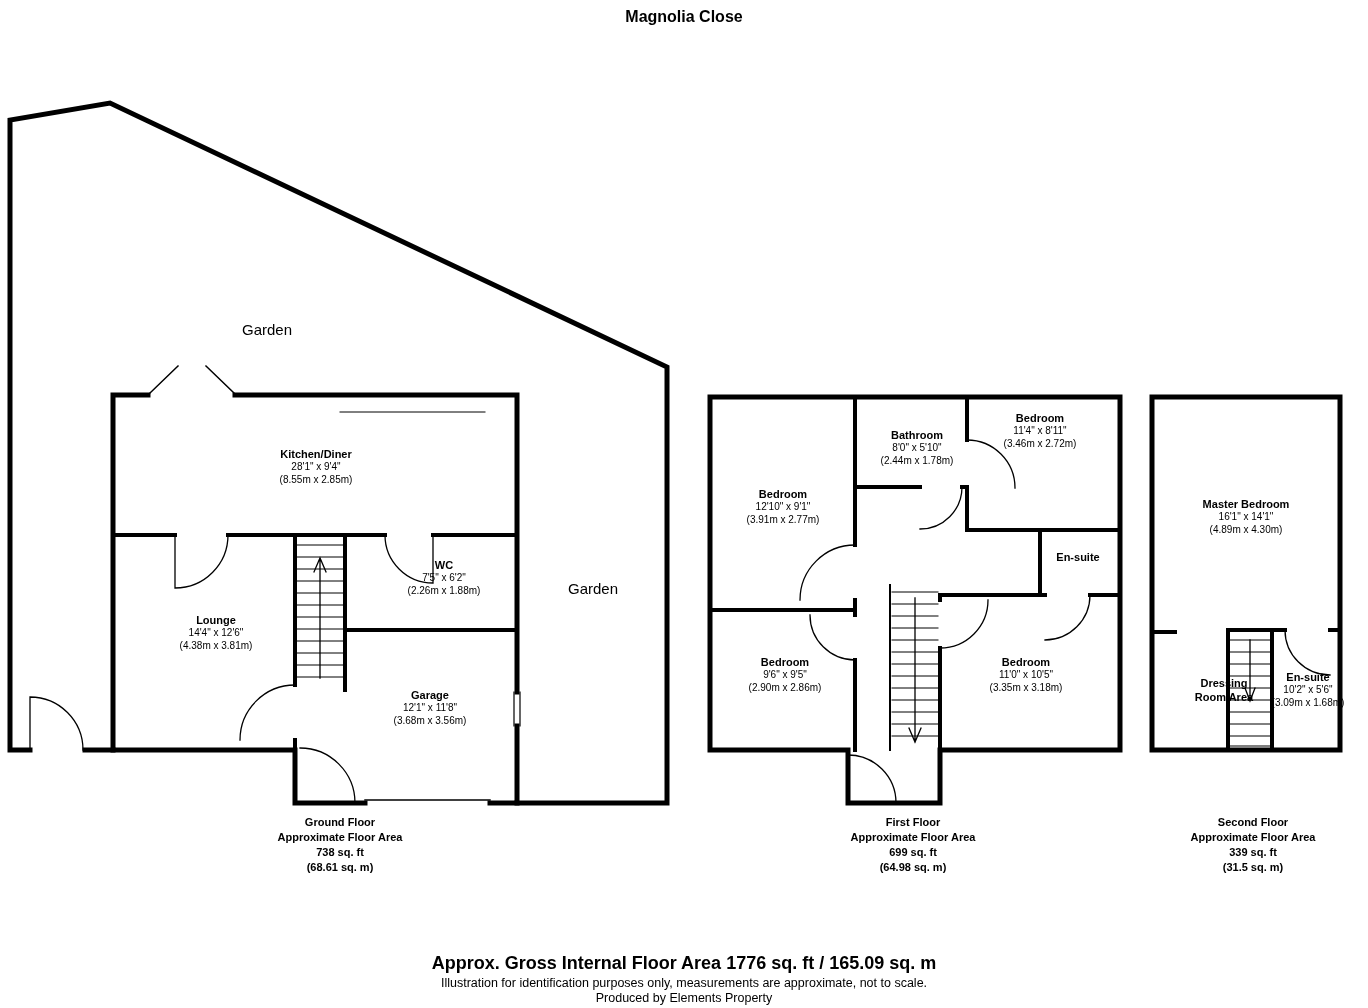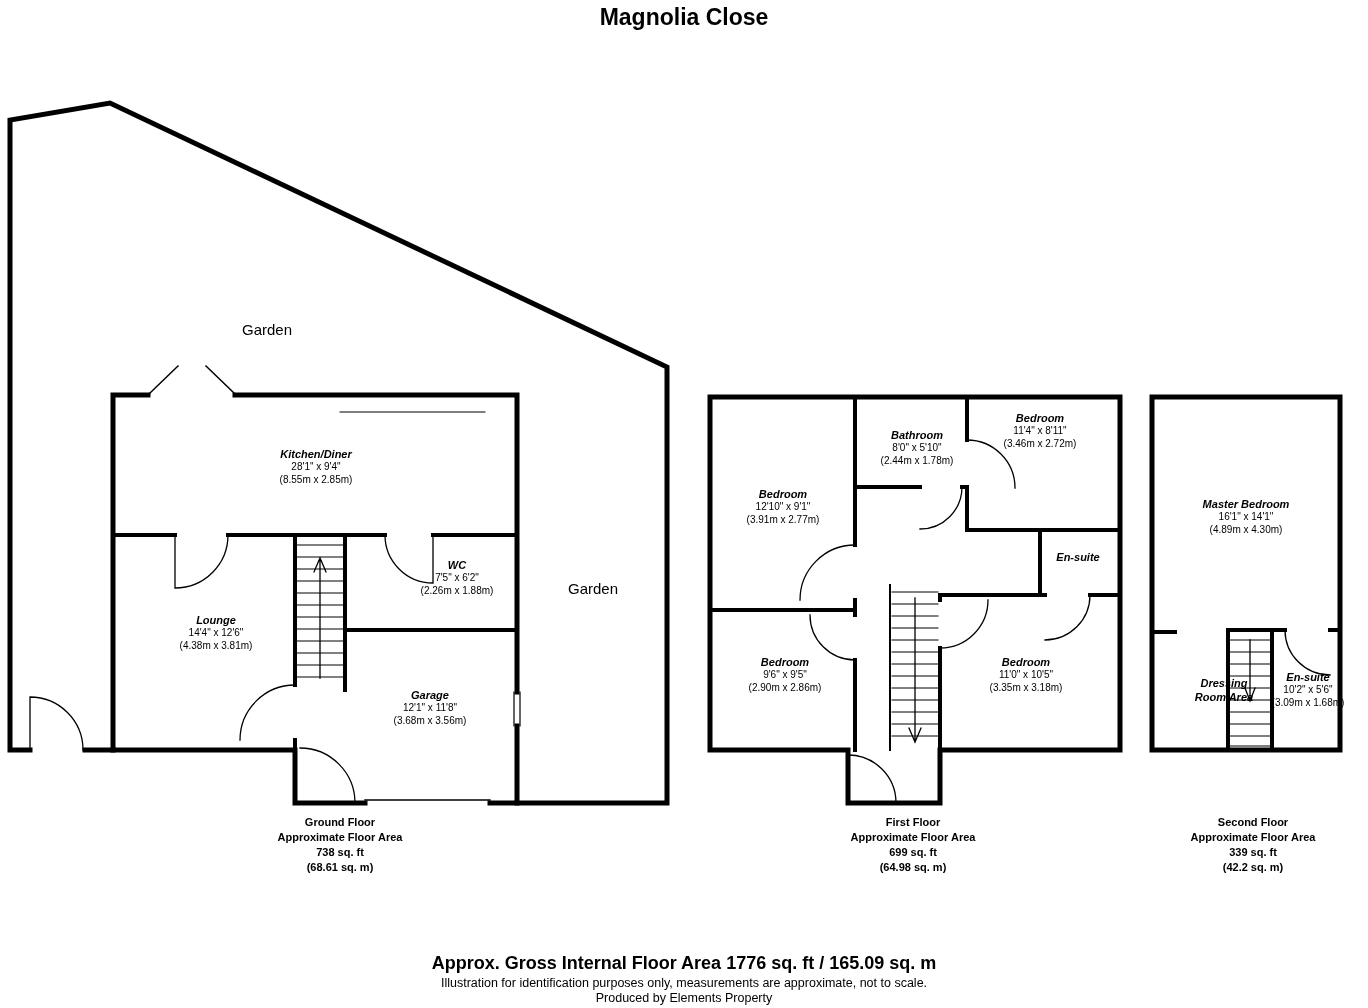--- a/index.html
+++ b/index.html
@@ -3,27 +3,27 @@
 <meta charset="utf-8">
 <style>
   html,body{margin:0;padding:0;background:#fff;}
   body{
     width:1368px;height:1008px;position:relative;overflow:hidden;
     font-family:"Liberation Sans", sans-serif;color:#000;
   }
   #plan-svg{position:absolute;left:0;top:0;}
   .page-title{
     position:absolute;left:684px;top:17px;transform:translate(-50%,-50%);
-    font-size:23px;font-weight:bold;white-space:nowrap;
+    font-size:16px;font-weight:bold;white-space:nowrap;
   }
   .room-label{
     position:absolute;transform:translate(-50%,-50%);text-align:center;
     line-height:1.28;white-space:nowrap;
   }
-  .room-label .room-name{font-size:11px;font-weight:bold;font-style:italic;}
+  .room-label .room-name{font-size:11px;font-weight:bold;}
   .room-label .room-dims{font-size:10px;}
   .room-label.wrap{white-space:normal;margin-left:32px;}
   .garden-label{
     position:absolute;transform:translate(-50%,-50%);font-size:15px;
   }
   .floor-label{
     position:absolute;transform:translate(-50%,-50%);text-align:center;
     font-size:11px;font-weight:bold;line-height:1.35;white-space:nowrap;
   }
   .footer-summary{
@@ -112,21 +112,21 @@
 
 <div class="garden-label" style="left:267px;top:329px">Garden</div>
 <div class="garden-label" style="left:593px;top:588px">Garden</div>
 
 <div class="room-label" style="left:316px;top:467px">
   <div class="room-name">Kitchen/Diner</div>
   <div class="room-dims">28'1" x 9'4"</div>
   <div class="room-dims">(8.55m x 2.85m)</div>
 </div>
 
-<div class="room-label" style="left:457px;top:578px">
+<div class="room-label" style="left:444px;top:578px">
   <div class="room-name">WC</div>
   <div class="room-dims">7'5" x 6'2"</div>
   <div class="room-dims">(2.26m x 1.88m)</div>
 </div>
 
 <div class="room-label" style="left:216px;top:633px">
   <div class="room-name">Lounge</div>
   <div class="room-dims">14'4" x 12'6"</div>
   <div class="room-dims">(4.38m x 3.81m)</div>
 </div>
@@ -198,18 +198,18 @@
 <div class="room-label" style="left:1308px;top:690px">
   <div class="room-name">En-suite</div>
   <div class="room-dims">10'2" x 5'6"</div>
   <div class="room-dims">(3.09m x 1.68m)</div>
 </div>
 
 <div class="floor-label" style="left:1253px;top:845px">
   <div>Second Floor</div>
   <div>Approximate Floor Area</div>
   <div>339 sq. ft</div>
-  <div>(42.2 sq. m)</div>
+  <div>(31.5 sq. m)</div>
 </div>
 
 <div class="footer-summary">Approx. Gross Internal Floor Area 1776 sq. ft / 165.09 sq. m</div>
 <div class="footer-line" style="top:983px">Illustration for identification purposes only, measurements are approximate, not to scale.</div>
 <div class="footer-line" style="top:998px">Produced by Elements Property</div>
 
 </body></html>

